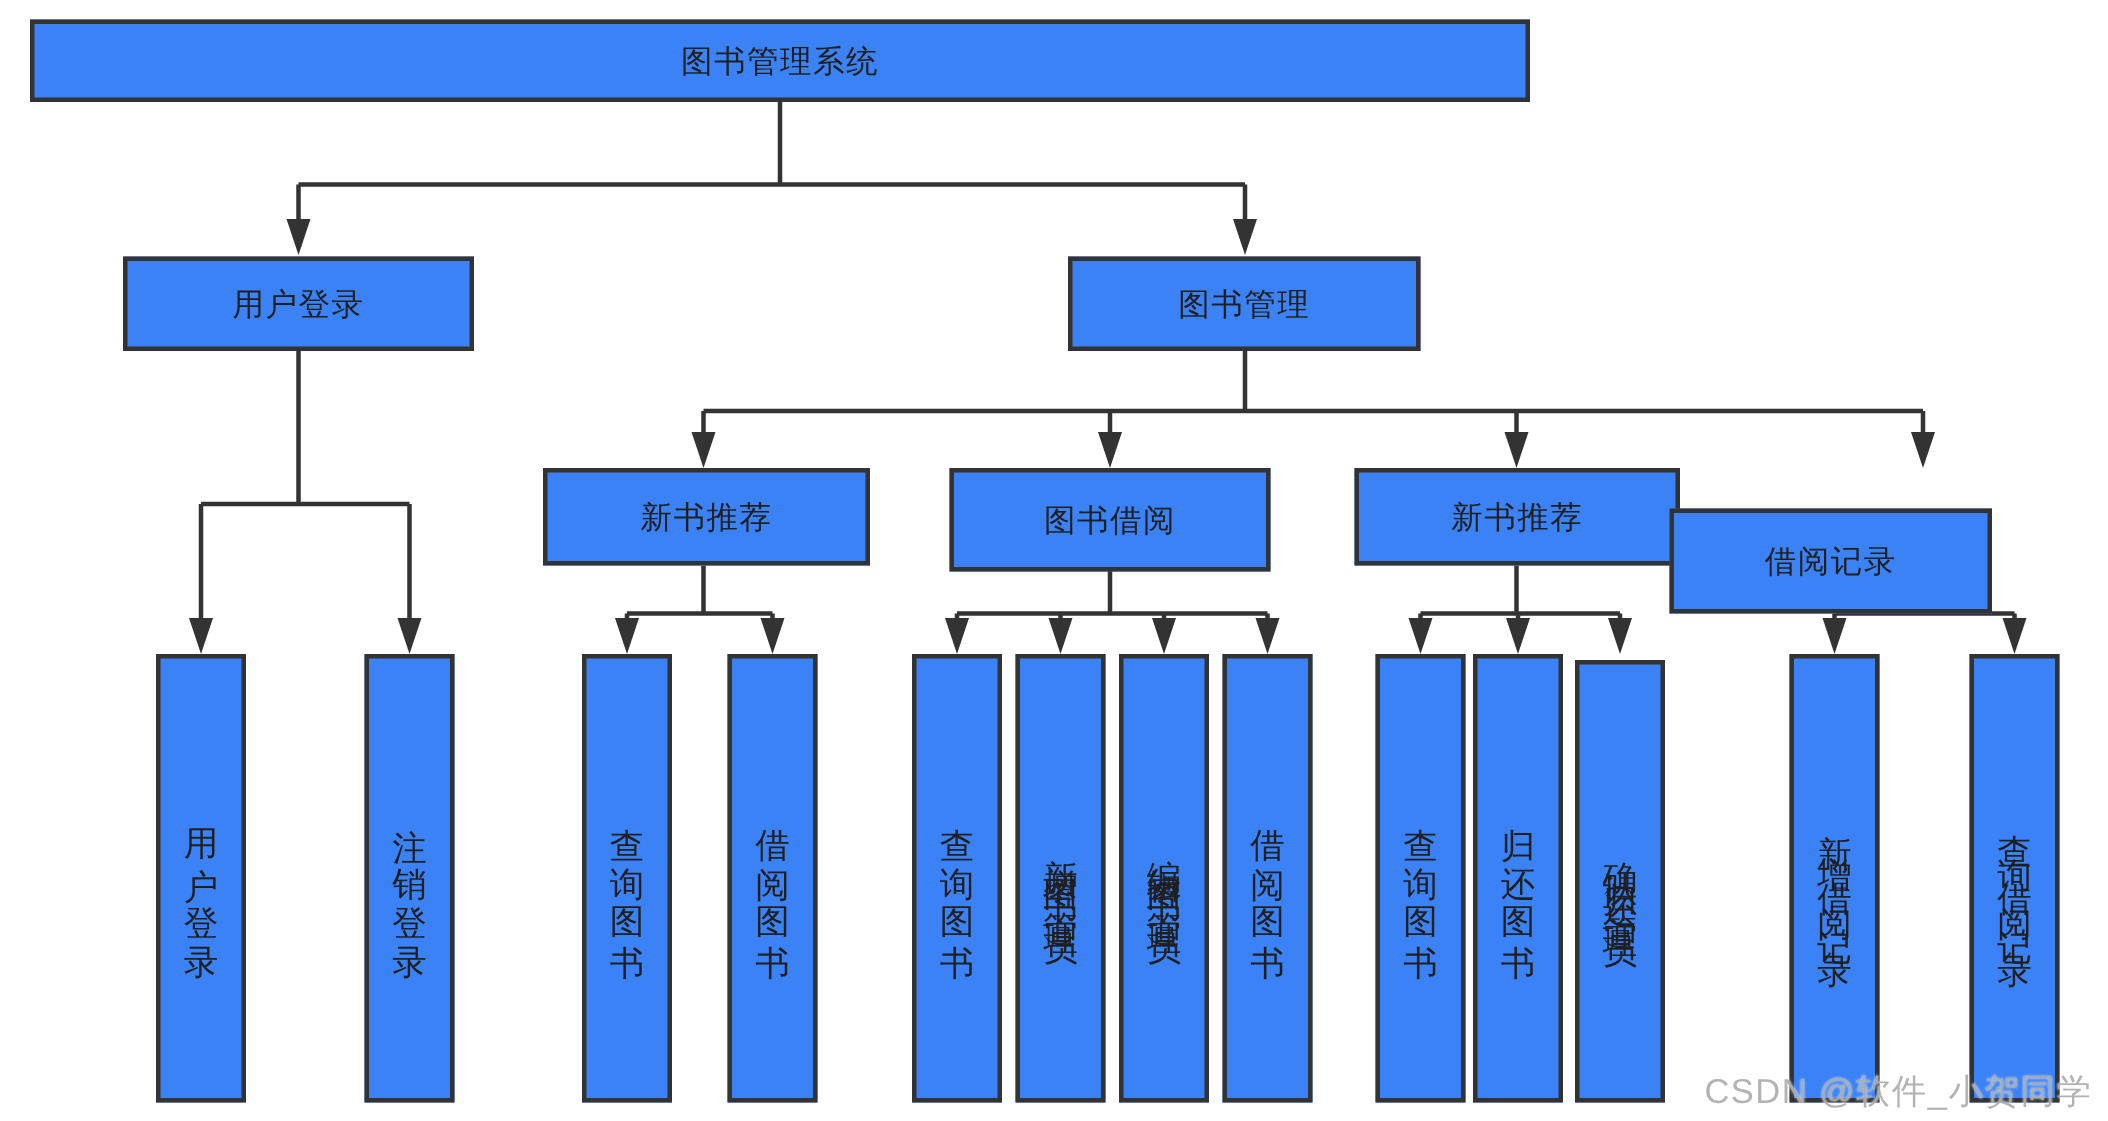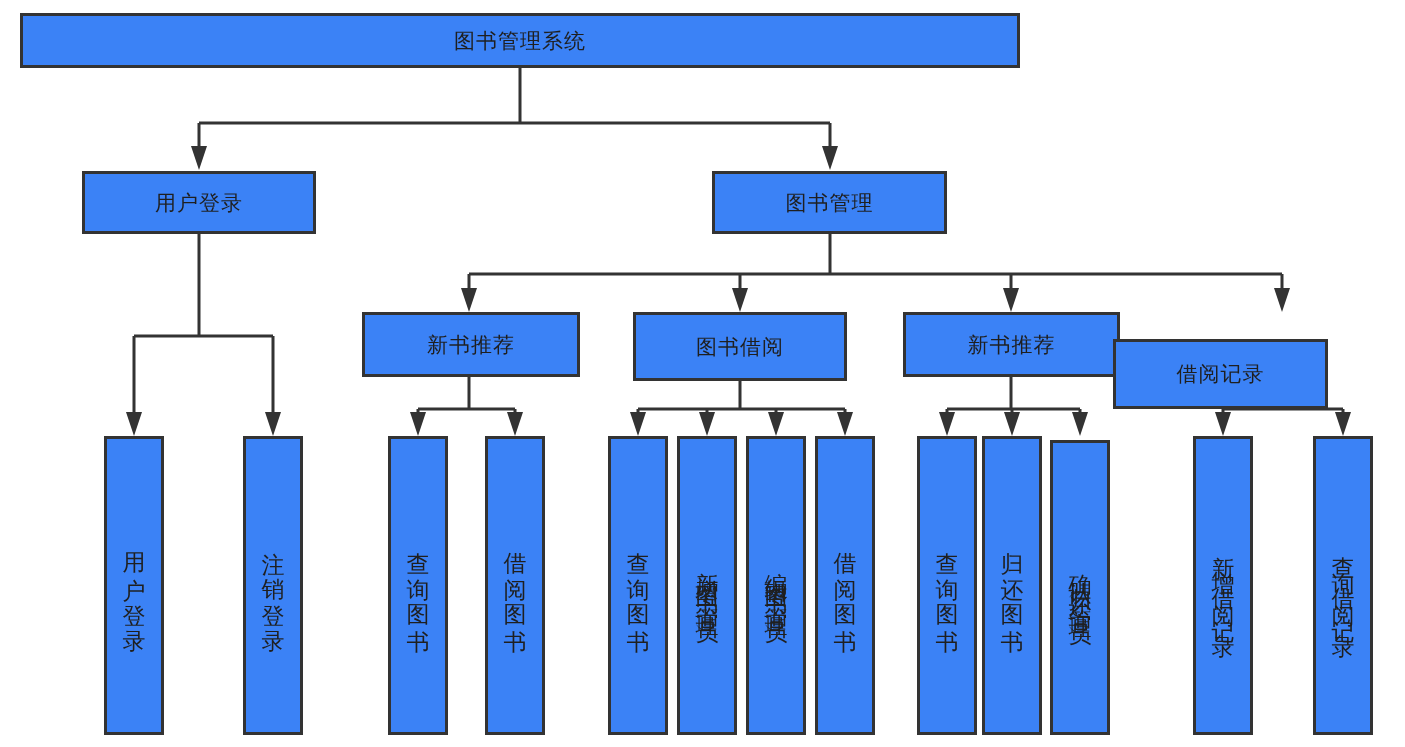--- a/index.html
+++ b/index.html
@@ -134,13 +134,14 @@
     <span>确认归还（管理员）</span>
   </div>
 
   <div class="box v ls6" style="left:1193px;top:436px;width:60px;height:299px;">
     <span>新增借阅记录</span>
   </div>
   <div class="box v ls6" style="left:1313px;top:436px;width:60px;height:299px;">
     <span>查询借阅记录</span>
   </div>
 
+  <div class="watermark">CSDN @软件_小贺同学</div>
 </div>
 
 </body></html>

